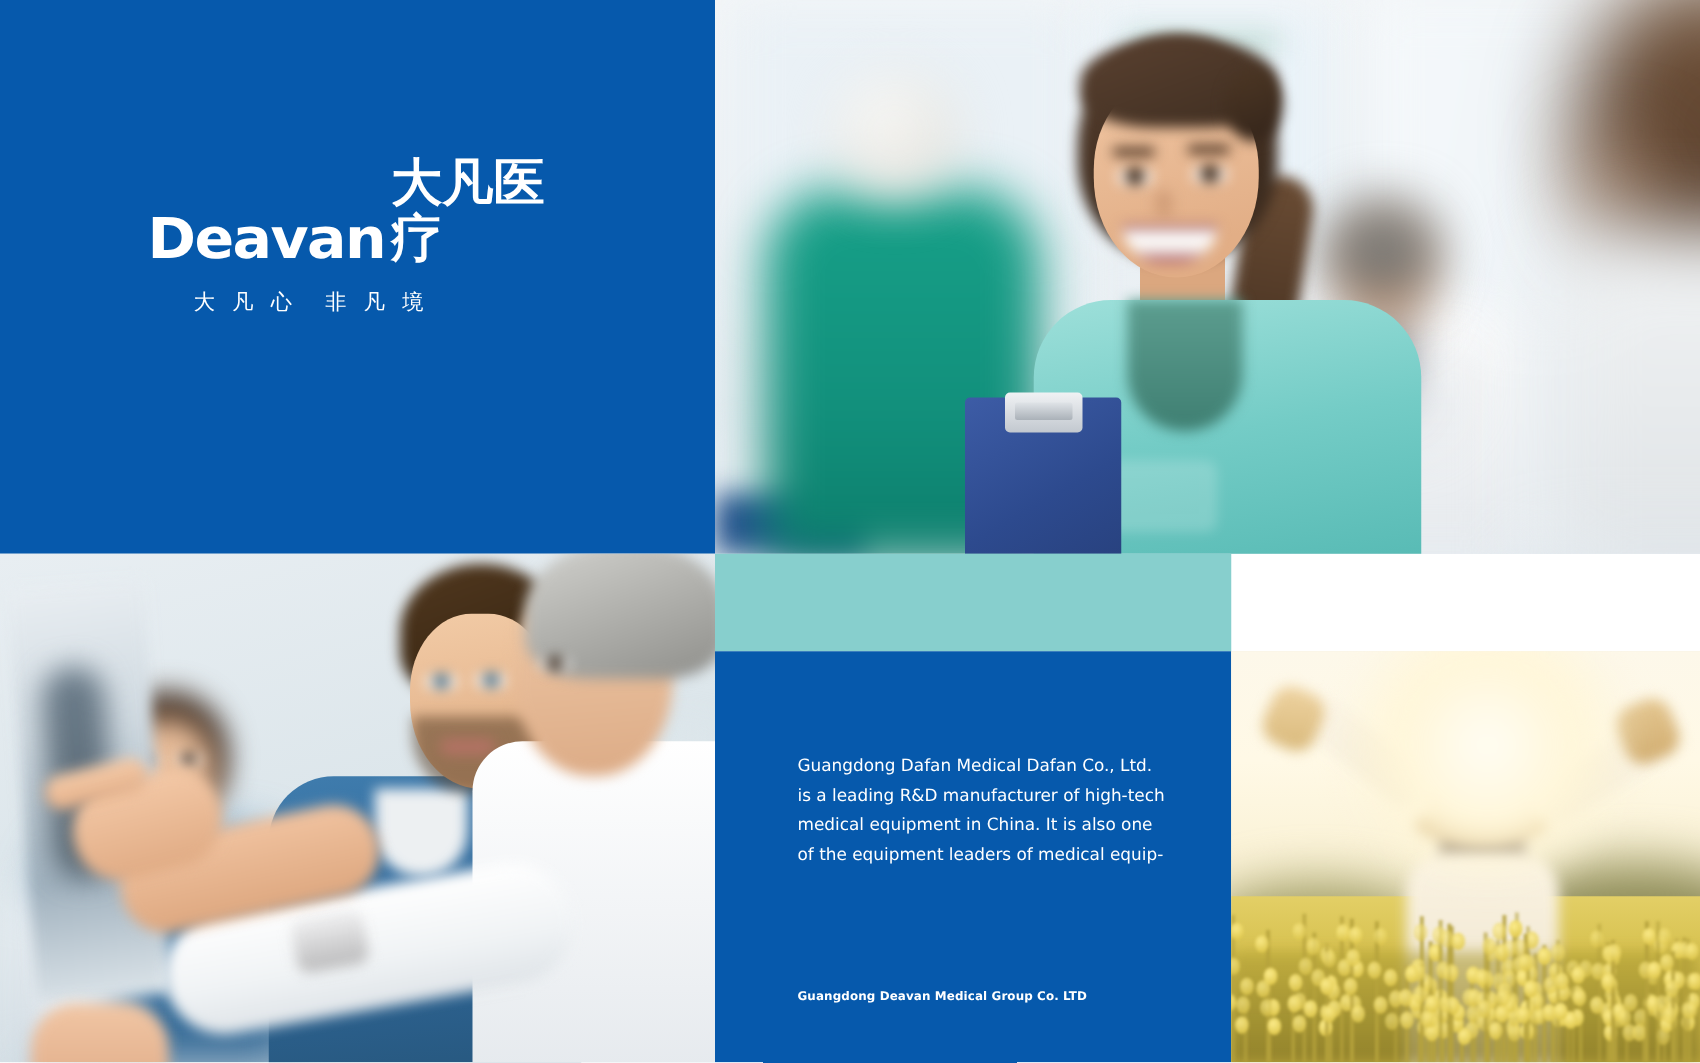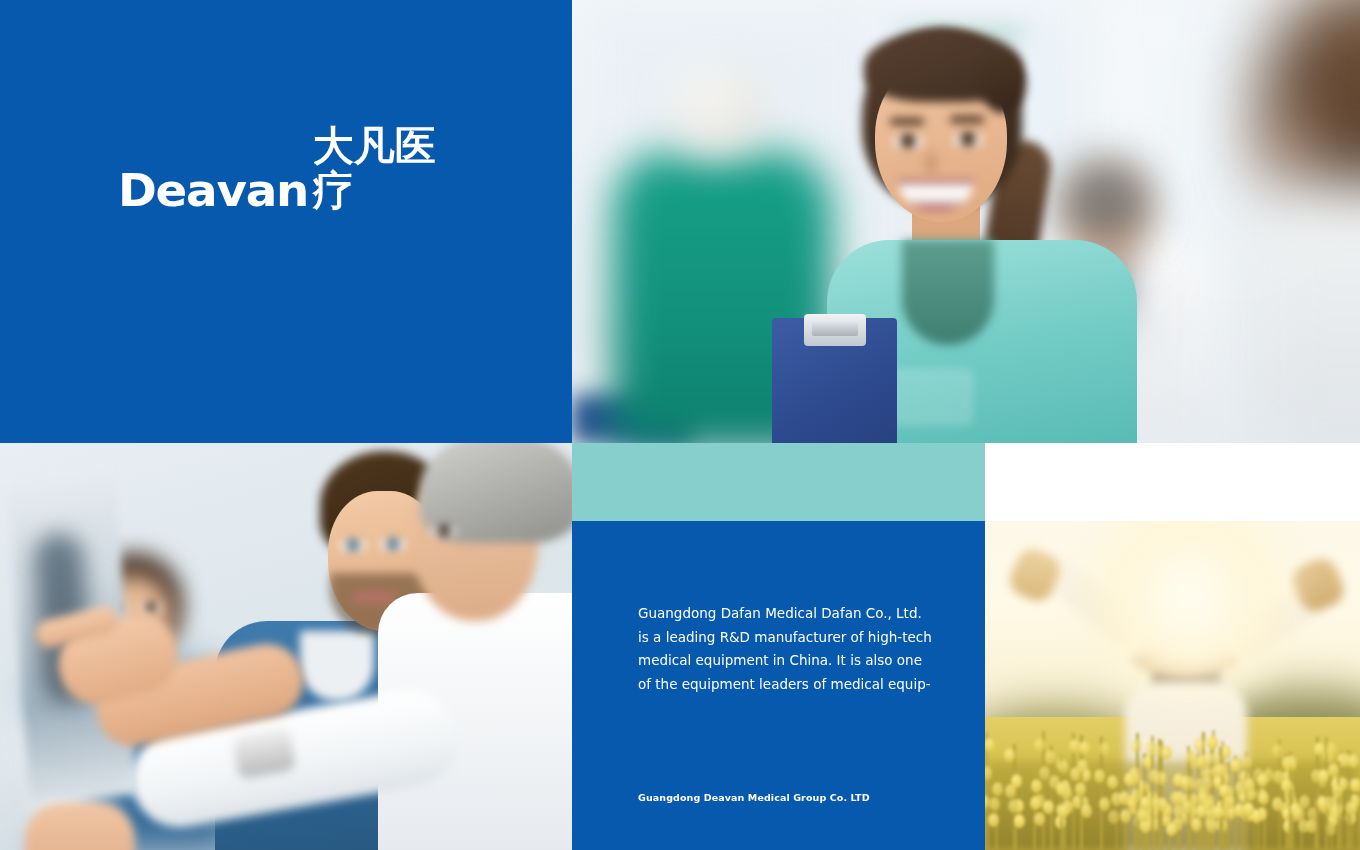--- a/index.html
+++ b/index.html
@@ -311,20 +311,21 @@
 <body>
 
 <div id="page">
 
   <div class="panel" id="brand-panel">
     <div id="logo-block">
       <div id="logo-row">
         <span id="logo-wordmark">Deavan</span>
         <span id="logo-cn">大凡医疗</span>
       </div>
+      <div id="logo-tagline">大  凡  心    非  凡  境</div>
     </div>
   </div>
 
   <div class="panel" id="nurse-photo">
     <div class="sh" id="np-wall"></div>
     <div class="sh blur-l" id="np-poster"></div>
     <div class="sh blur-l" id="np-poster2"></div>
     <div class="sh blur-m" id="np-poster-txt"></div>
     <div class="sh blur-m" id="np-poster-txt2"></div>
     <div class="sh blur-l" id="np-door"></div>

